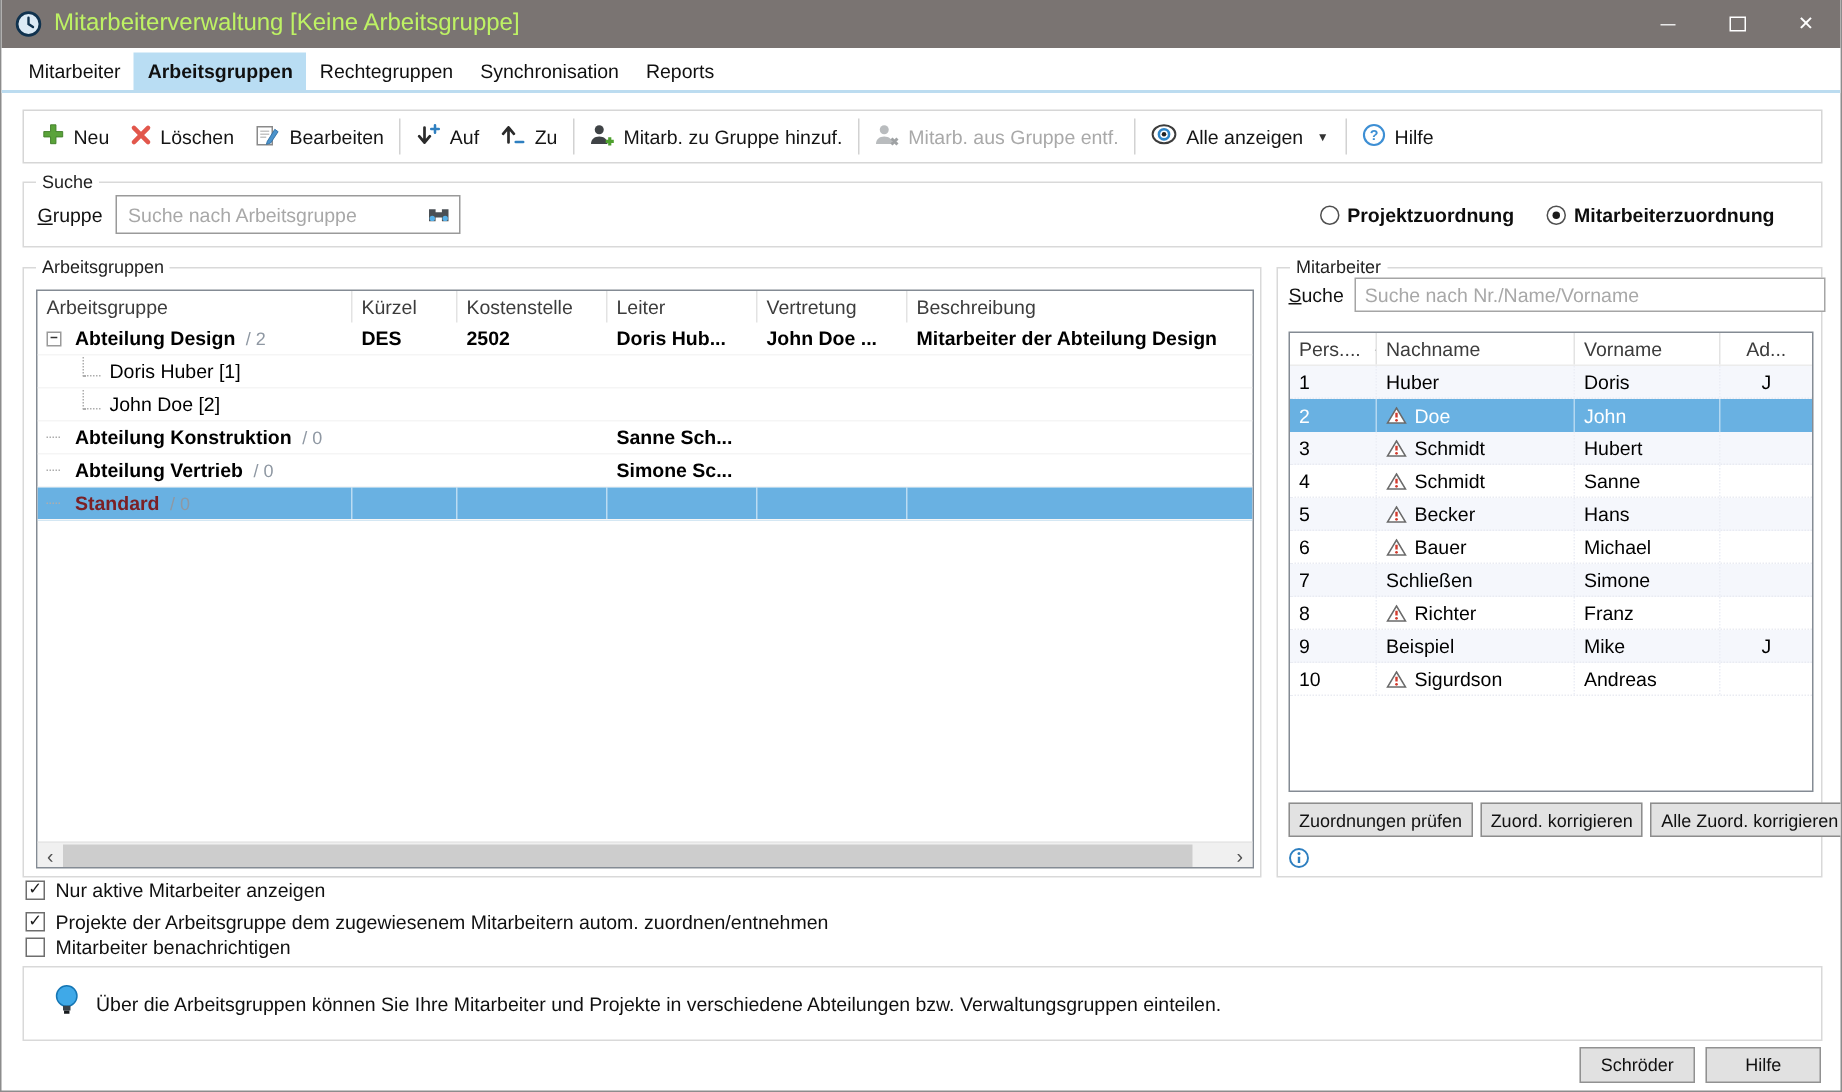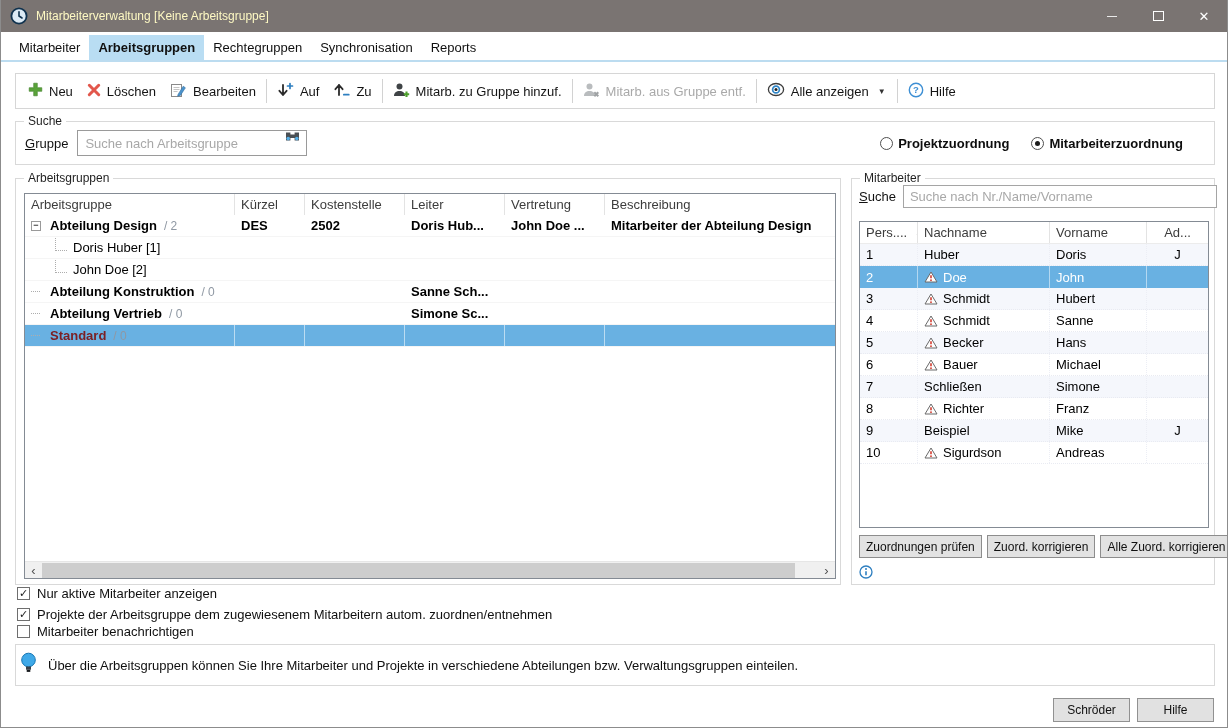--- a/index.html
+++ b/index.html
@@ -4,21 +4,21 @@
 <style>
   * { margin:0; padding:0; box-sizing:border-box; }
   body { font-family:"Liberation Sans","DejaVu Sans",sans-serif; background:#c8c8c8; }
   .window { position:relative; width:1228px; height:728px; background:#fff;
             border:1px solid #8c8c8c; border-top:none; overflow:hidden; }
 
   
   .titlebar { position:absolute; left:0; top:0; width:100%; height:32px; background:#7a7472;
               display:flex; align-items:center; }
   .title-icon { margin:0 8px 0 9px; display:flex; }
-  .title-text { color:#fef9c3; font-size:12px; }
+  .title-text { color:#bef264; font-size:16px; }
   .win-controls { margin-left:auto; display:flex; height:100%; }
   .win-btn { width:46px; height:100%; display:flex; align-items:center; justify-content:center;
              color:#fff; font-size:13px; }
   .glyph-min { width:10px; height:1px; background:#e9e9e9; display:block; }
   .glyph-max { width:11px; height:10px; border:1px solid #fff; display:block; }
 
   
   .tabbar { position:absolute; left:0; top:32px; width:100%; height:30px; background:#fff;
             display:flex; align-items:flex-end; padding-left:9px; border-bottom:2px solid #bcdcf0; }
   .tab { height:25px; line-height:25px; padding:0 9px; font-size:13px; color:#101010; cursor:default; }
@@ -34,21 +34,21 @@
 
   
   .groupbox { position:absolute; border:1px solid #d9d9d9; background:#fff; }
   .gb-label { position:absolute; top:-8px; left:8px; background:#fff; padding:0 4px;
               font-size:12px; color:#1f1f1f; }
   .accel { text-decoration:underline; }
 
   
   .search-row { display:flex; align-items:center; height:100%; padding:0 9px; }
   .field-label { font-size:13px; color:#111; margin-right:9px; }
-  .input-wrap { position:relative; display:flex; align-items:flex-start; }
+  .input-wrap { position:relative; display:flex; align-items:center; }
   .input-wrap input { width:230px; height:26px; border:1px solid #9a9a9a; font-size:13px;
                       padding:0 28px 0 7px; font-family:inherit; color:#222; }
   .input-wrap input::placeholder { color:#a8a8a8; }
   .input-icon { position:absolute; right:6px; display:flex; }
   .radios { margin-left:auto; display:flex; gap:22px; align-items:center; padding-right:22px;
             font-weight:bold; font-size:13px; color:#0d0d0d; }
   .radio-item { display:flex; align-items:center; gap:5px; }
   .radio { width:13px; height:13px; border:1px solid #4f4f4f; border-radius:50%; background:#fff;
            display:inline-flex; align-items:center; justify-content:center; flex:none; }
   .radio .dot { width:5px; height:5px; border-radius:50%; background:#1c1c1c; }
@@ -113,23 +113,23 @@
   
   .checkboxes { position:absolute; left:16px; top:585px; width:900px; }
   .cbrow { display:flex; align-items:center; height:16px; font-size:13px; color:#101010; }
   .cbrow + .cbrow { margin-top:5px; }
   .cbrow:nth-child(3) { margin-top:1px; }
   .cb { width:13px; height:13px; border:1px solid #6e6e6e; background:#fff; margin-right:7px;
         display:inline-flex; align-items:center; justify-content:center; flex:none; }
   .cb .mark { font-size:11px; font-weight:bold; color:#1a1a1a; line-height:1; }
 
   
-  .hintbox { position:absolute; left:14px; top:644px; width:1200px; height:42px;
+  .hintbox { position:absolute; left:14px; top:644px; width:1200px; height:50px;
              border:1px solid #d9d9d9; display:flex; align-items:center; gap:11px;
-             padding:0 4px; font-size:13px; color:#101010; }
+             padding:0 20px; font-size:13px; color:#101010; }
 
   
   .footer-btn { position:absolute; top:698px; width:77px; height:24px; background:#e1e1e1;
                 border:1px solid #919191; font-size:12px; color:#111;
                 display:flex; align-items:center; justify-content:center; }
 </style>
 </head>
 <body>
 
 <div class="window">

